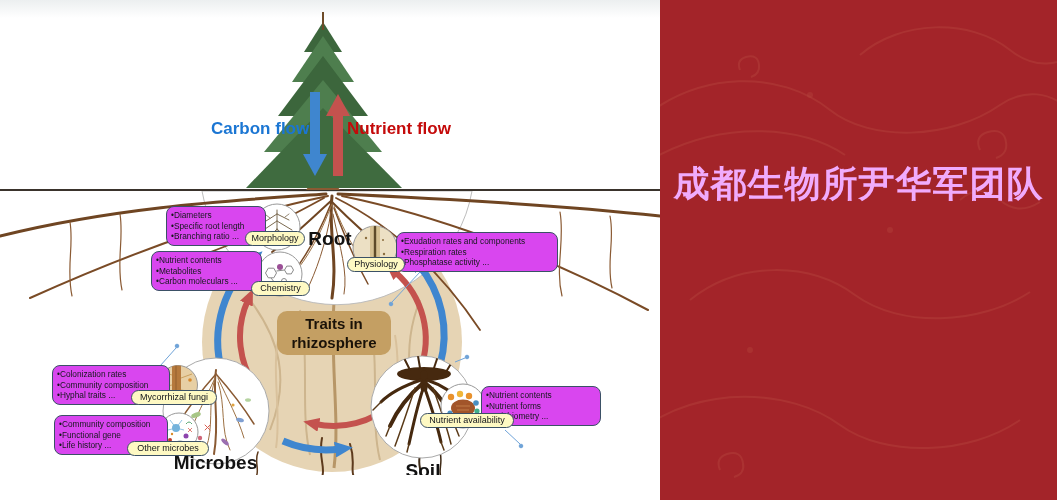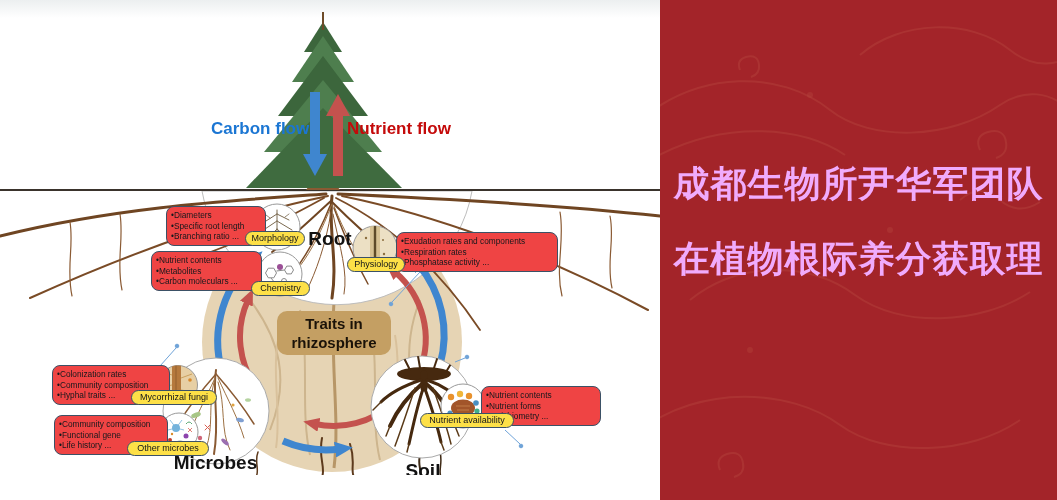--- a/index.html
+++ b/index.html
@@ -5,24 +5,24 @@
   html,body { margin:0; padding:0; background:#ffffff; }
   .stage { position:relative; width:1057px; height:500px; overflow:hidden;
            font-family:"Liberation Sans", sans-serif; background:#ffffff; }
   .art { position:absolute; left:0; top:0; width:660px; height:475px; overflow:hidden; background:#ffffff; }
   .top-strip { position:absolute; left:0; top:0; width:660px; height:18px; z-index:0;
                background:linear-gradient(180deg,#eceff0,#ffffff); }
   .bottom-strip { position:absolute; left:0; top:477px; width:660px; height:23px; z-index:4;
                   background:#e8ebee; border-top:1px solid #d3d8dd; }
   .artwork-svg { position:absolute; left:0; top:0; z-index:1; }
 
-  .info-box { position:absolute; z-index:5; background:#ef4444; border:1px solid #3b5166;
+  .info-box { position:absolute; z-index:5; background:#d946ef; border:1px solid #3b5166;
               border-radius:8px; padding:3px 4px; color:#15181c; }
   .info-box .line { font-size:8.3px; line-height:10.6px; white-space:nowrap; }
-  .tag { position:absolute; z-index:6; background:#fde047; border:1.2px solid #3b5166;
+  .tag { position:absolute; z-index:6; background:#fef9c3; border:1.2px solid #3b5166;
          border-radius:9px; font-size:9px; line-height:13px; height:13px; text-align:center;
          color:#10131a; white-space:nowrap; }
   .flow-label { position:absolute; z-index:7; font-weight:bold; font-size:17px; white-space:nowrap; }
   .carbon { color:#1b76d3; }
   .nutrientf { color:#c40a0a; }
   .section-label { position:absolute; z-index:7; font-weight:bold; font-size:19px; color:#121212;
                    text-align:center; }
   .center-box { position:absolute; left:277px; top:311px; width:114px; height:41px; z-index:5;
                 background:#c49f63; border-radius:10px; text-align:center; padding-top:3px;
                 font-weight:bold; font-size:15px; line-height:19px; color:#1a1208; }
@@ -368,16 +368,15 @@
         <path d="M80,70 q-4,-10 6,-13 q12,-3 13,8 q1,9 -8,12"></path>
         <path d="M60,470 q-5,-12 7,-16 q14,-4 16,9 q2,11 -9,14"></path>
       </g>
       <g fill="#b5453d" opacity="0.4">
         <circle cx="150" cy="95" r="3"></circle>
           <circle cx="230" cy="230" r="3"></circle>
           <circle cx="90" cy="350" r="3"></circle>
       </g>
     </svg>
     <div class="cn-line" style="top:160px;">成都生物所尹华军团队</div>
-    <div class="cn-line" style="top:235px;">在植物根际养分获取理</div>
   </div>
 
 </div>
 
 </body></html>

